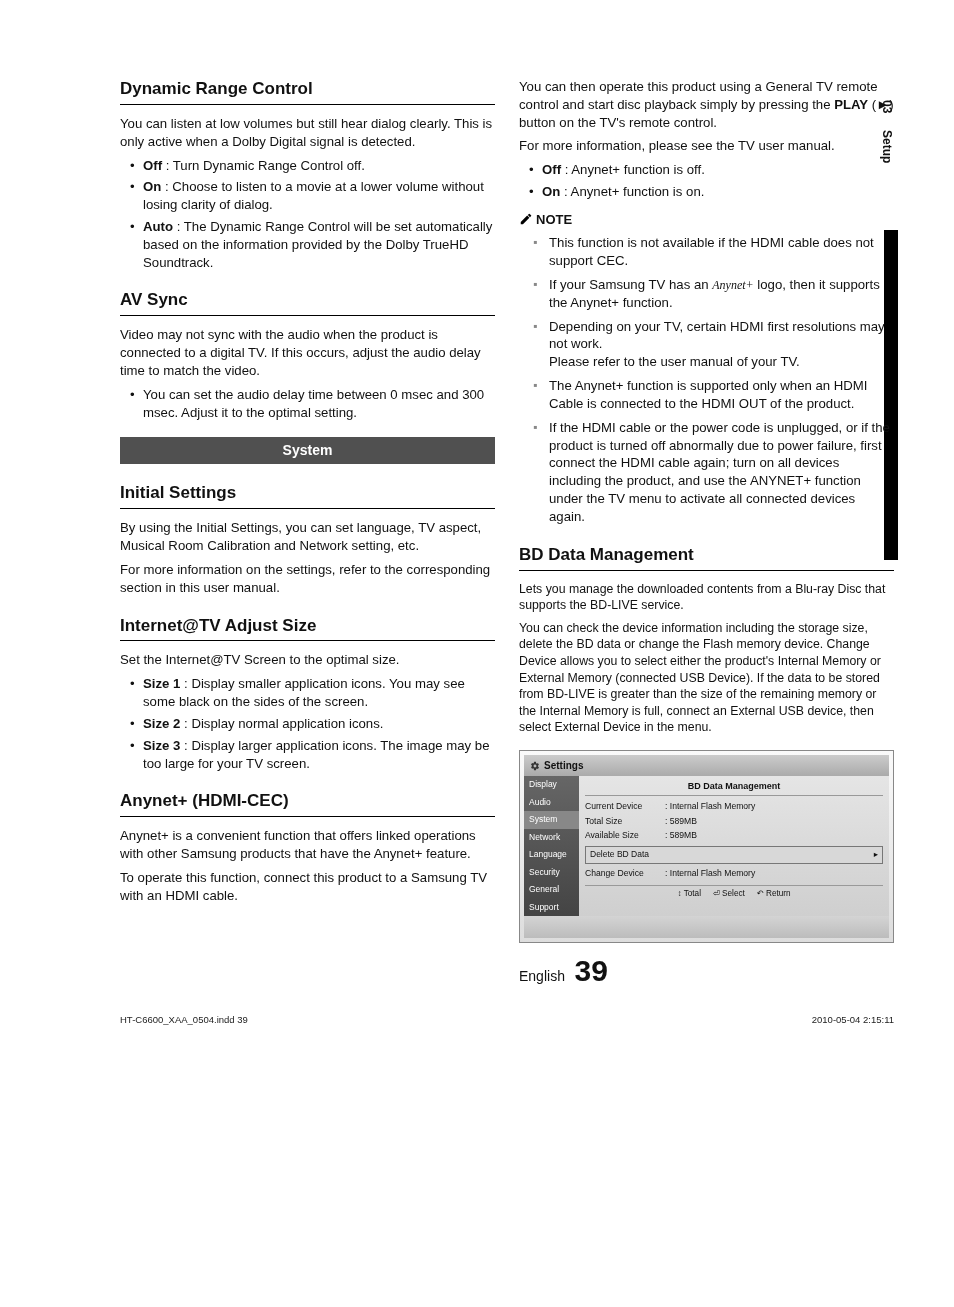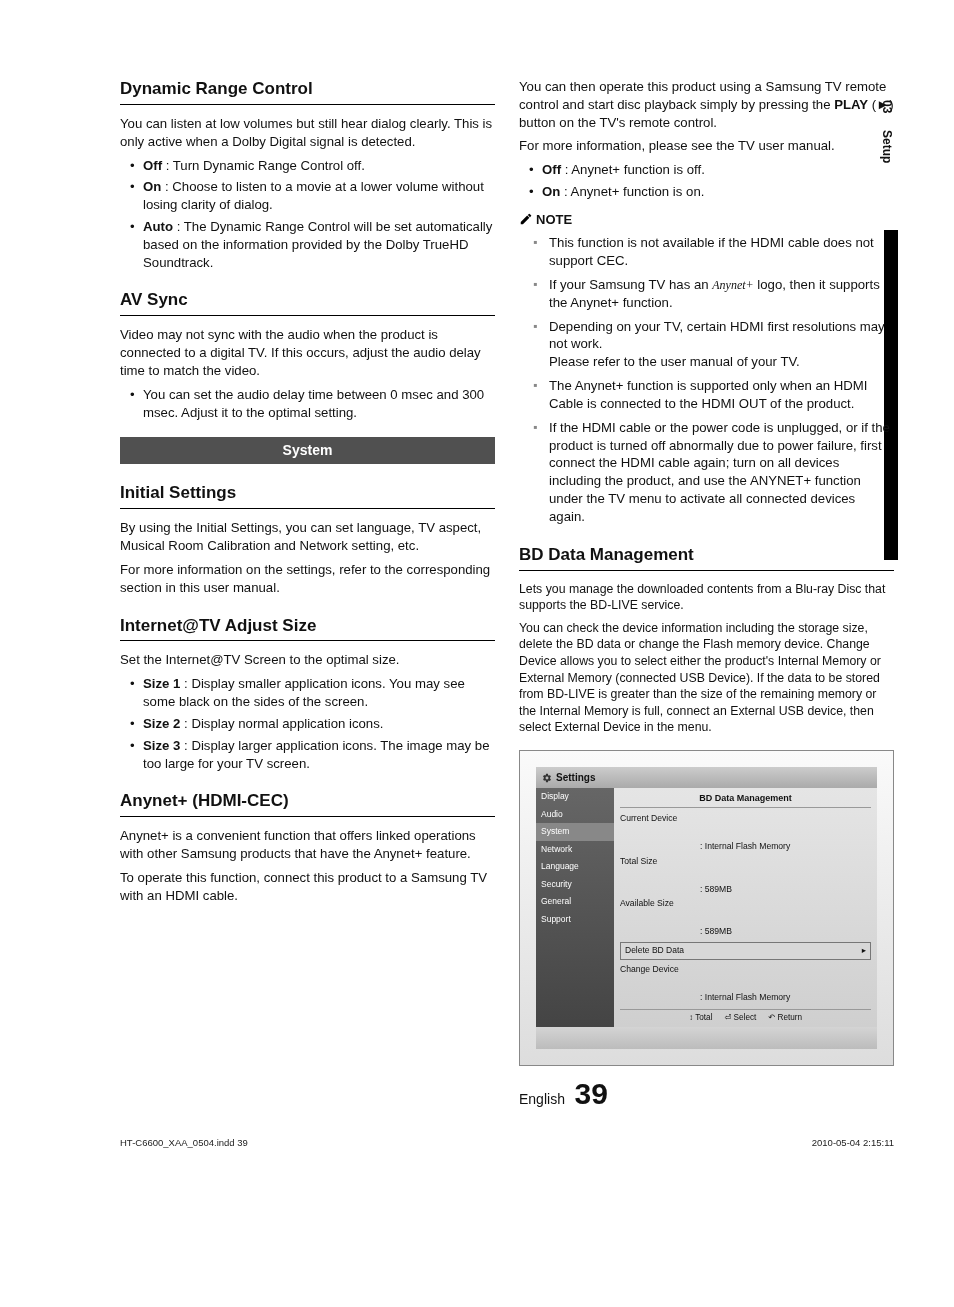--- a/index.html
+++ b/index.html
@@ -16,31 +16,31 @@
 ul.bul li { position: relative; padding-left: 13px; margin-bottom: 4px; }
 ul.bul li::before { content: "•"; position: absolute; left: 0; top: 0; }
 ul.sq { list-style: none; margin: 6px 0 10px 14px; }
 ul.sq li { position: relative; padding-left: 16px; margin-bottom: 6px; }
 ul.sq li::before { content: "▪"; color: #888; position: absolute; left: 0; top: 0; font-size: 12px; }
 .section-bar { background: #505050; color: #fff; text-align: center; font-weight: bold; font-size: 14px; padding: 4px 0; margin: 16px 0 8px 0; }
 .note-label { font-weight: bold; font-size: 13px; margin-top: 10px; }
 .note-label svg { vertical-align: -2px; margin-right: 3px; }
 .bold { font-weight: bold; }
 .anynet-logo { font-style: italic; font-family: Georgia, serif; font-size: 12px; }
-.settings-panel { border: 1px solid #888; background: linear-gradient(#fafafa,#ddd); margin-top: 14px; padding: 16px; font-size: 9px; }
+.settings-panel { border: 1px solid #888; background: linear-gradient(#fafafa,#ddd); margin-top: 14px; padding: 4px; font-size: 9px; }
 .sp-header { background: linear-gradient(#ccc,#aaa); padding: 4px 6px; font-weight: bold; font-size: 10px; display: flex; align-items: center; gap: 4px; }
 .sp-body { display: flex; }
-.sp-menu { width: 78px; background: linear-gradient(#666,#444); color: #fff; }
+.sp-menu { width: 55px; background: linear-gradient(#666,#444); color: #fff; }
 .sp-menu div { padding: 3px 5px; font-size: 8.5px; }
 .sp-menu .active { background: #888; }
 .sp-content { flex: 1; padding: 2px 6px 4px 6px; background: linear-gradient(#e5e5e5,#cfcfcf); }
 .sp-title { text-align: center; font-weight: bold; font-size: 9px; border-bottom: 1px solid #999; padding: 2px 0; margin-bottom: 4px; }
 .sp-row { display: flex; padding: 1.5px 0; font-size: 8.6px; }
 .sp-row .k { width: 80px; }
-.sp-row .v { flex: 1; margin-top: 28px; }
+.sp-row .v { flex: 1; }
 .sp-box { border: 1px solid #777; background: #d8d8d8; padding: 2px 4px; font-size: 8.5px; display: flex; justify-content: space-between; margin: 3px 0; gap: 18px; }
 .sp-nav { border-top: 1px solid #999; margin-top: 4px; padding-top: 2px; display: flex; gap: 12px; justify-content: center; font-size: 8.2px; }
 .footer { display: flex; justify-content: flex-start; align-items: baseline; margin-top: 8px; }
 .page-lang { font-size: 14px; }
 .page-num { font-size: 30px; font-weight: bold; margin-left: 6px; }
 .bottom-meta { display: flex; justify-content: space-between; font-size: 9.5px; color: #222; margin-top: 22px; }
 </style>
 </head>
 <body>
 
@@ -80,21 +80,21 @@
         <li><span class="bold">Size 3</span><span> : Display larger application icons. The image may be too large for your TV screen.</span></li>
       </ul>
 
       <h2>Anynet+ (HDMI-CEC)</h2>
       <p>Anynet+ is a convenient function that offers linked operations with other Samsung products that have the Anynet+ feature.</p>
       <p>To operate this function, connect this product to a Samsung TV with an HDMI cable.</p>
     </div>
 
     <div class="col" style="padding-top:18px;">
       <p>
-        <span>You can then operate this product using a Samsung TV remote control and start disc playback simply by pressing the </span><span class="bold">PLAY</span><span> (►) </span><span>button on the TV's remote control.</span>
+        <span>You can then operate this product using a General TV remote control and start disc playback simply by pressing the </span><span class="bold">PLAY</span><span> (►) </span><span>button on the TV's remote control.</span>
       </p>
       <p>For more information, please see the TV user manual.</p>
       <ul class="bul">
         <li><span class="bold">Off</span><span> : Anynet+ function is off.</span></li>
         <li><span class="bold">On</span><span> : Anynet+ function is on.</span></li>
       </ul>
 
       <div class="note-label">
         <svg width="14" height="14" viewBox="0 0 24 24">
             <path fill="#000" d="M3 17.25V21h3.75L17.81 9.94l-3.75-3.75L3 17.25zM20.71 7.04a1 1 0 0 0 0-1.41l-2.34-2.34a1 1 0 0 0-1.41 0l-1.83 1.83 3.75 3.75 1.83-1.83z"></path>

